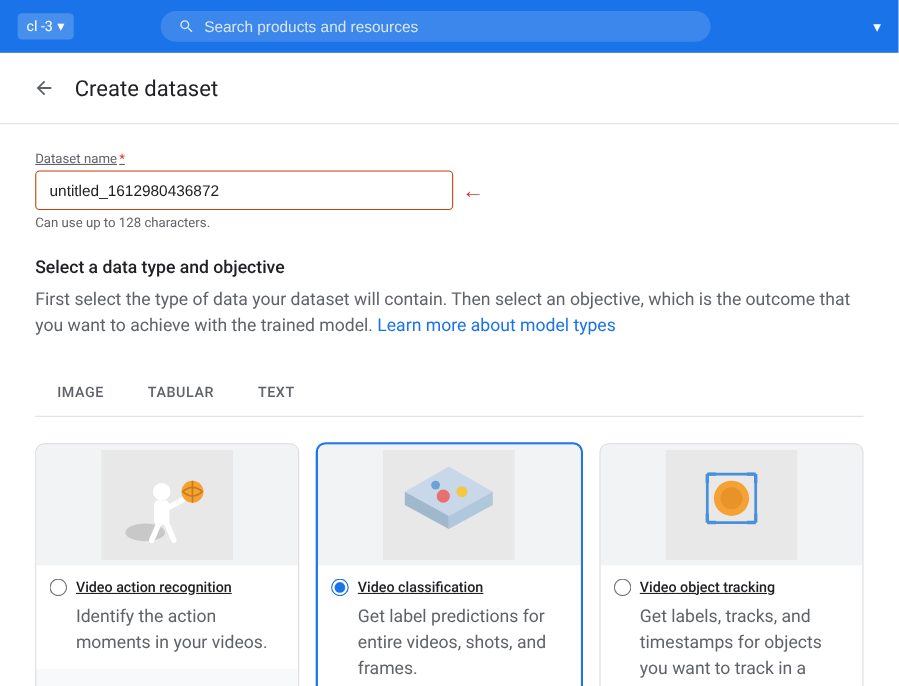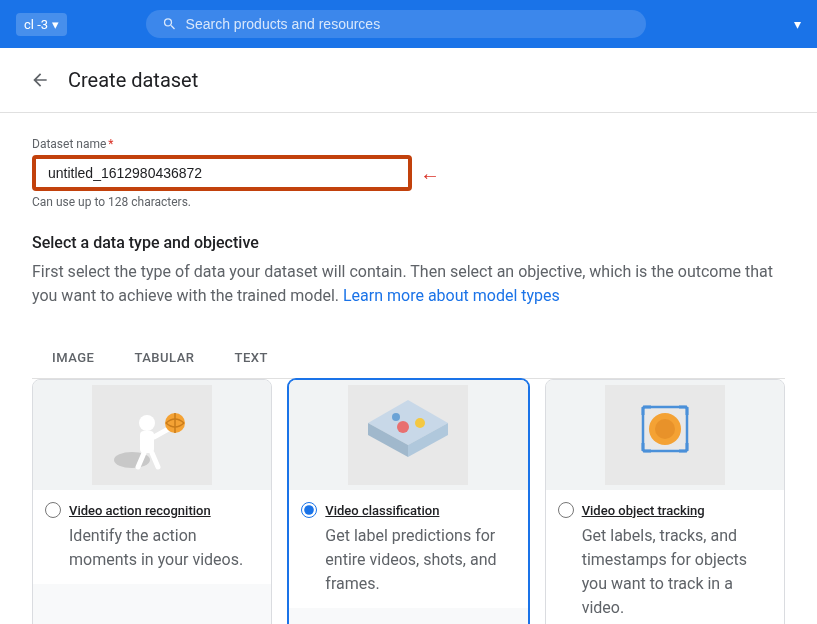--- a/index.html
+++ b/index.html
@@ -90,26 +90,27 @@
     .form-group {
       margin-bottom: 24px;
     }
     .form-label {
       font-size: 12px;
       color: #5f6368;
       margin-bottom: 4px;
       display: flex;
       align-items: center;
       gap: 2px;
+      text-decoration: underline;
     }
     .form-label .required { color: #d93025; }
     .form-input {
       width: 380px;
       height: 36px;
-      border: 4px solid #c2410c;
+      border: 1px solid #c2410c;
       border-radius: 4px;
       padding: 0 12px;
       font-size: 14px;
       color: #202124;
       outline: none;
       display: block;
     }
     .form-hint {
       font-size: 12px;
       color: #5f6368;
@@ -130,20 +131,21 @@
     }
     .section-desc a {
       color: #1a73e8;
       text-decoration: none;
     }
 
     
     .type-tabs {
       display: flex;
       border-bottom: 1px solid #e0e0e0;
+      margin-bottom: 24px;
       gap: 0;
     }
     .type-tab {
       padding: 10px 20px;
       font-size: 13px;
       font-weight: 500;
       color: #5f6368;
       cursor: pointer;
       border-bottom: 3px solid transparent;
       text-transform: uppercase;

